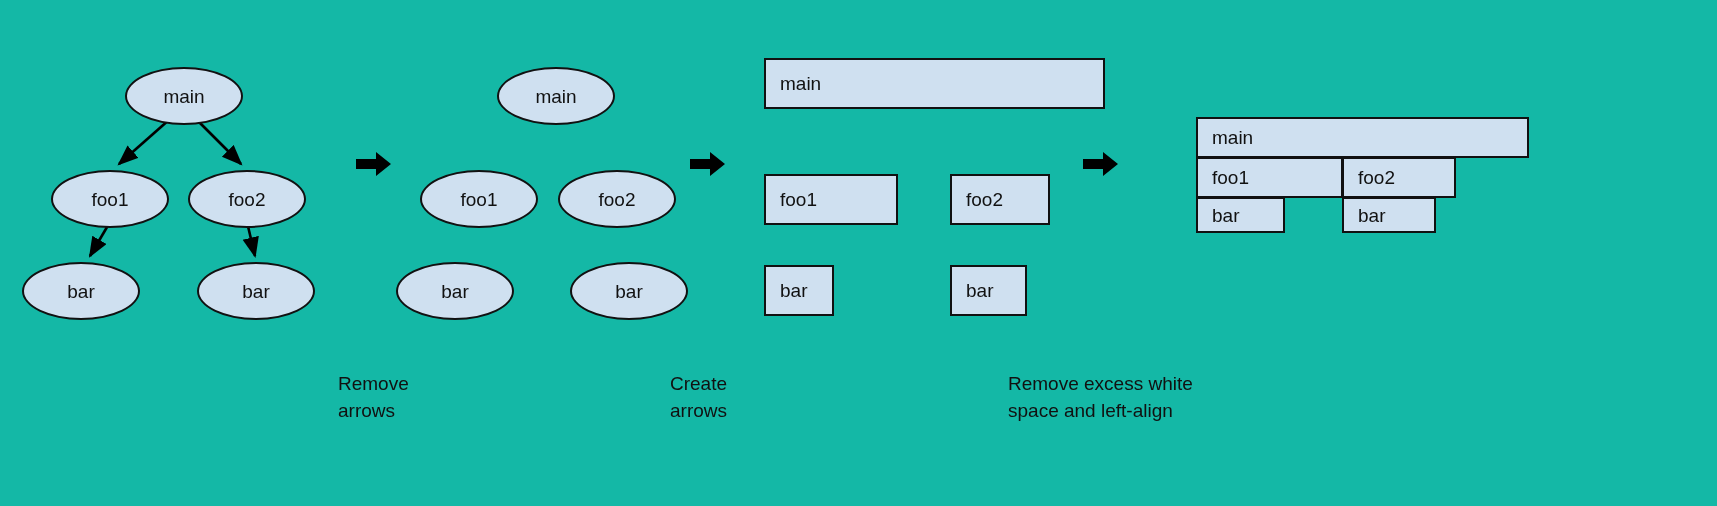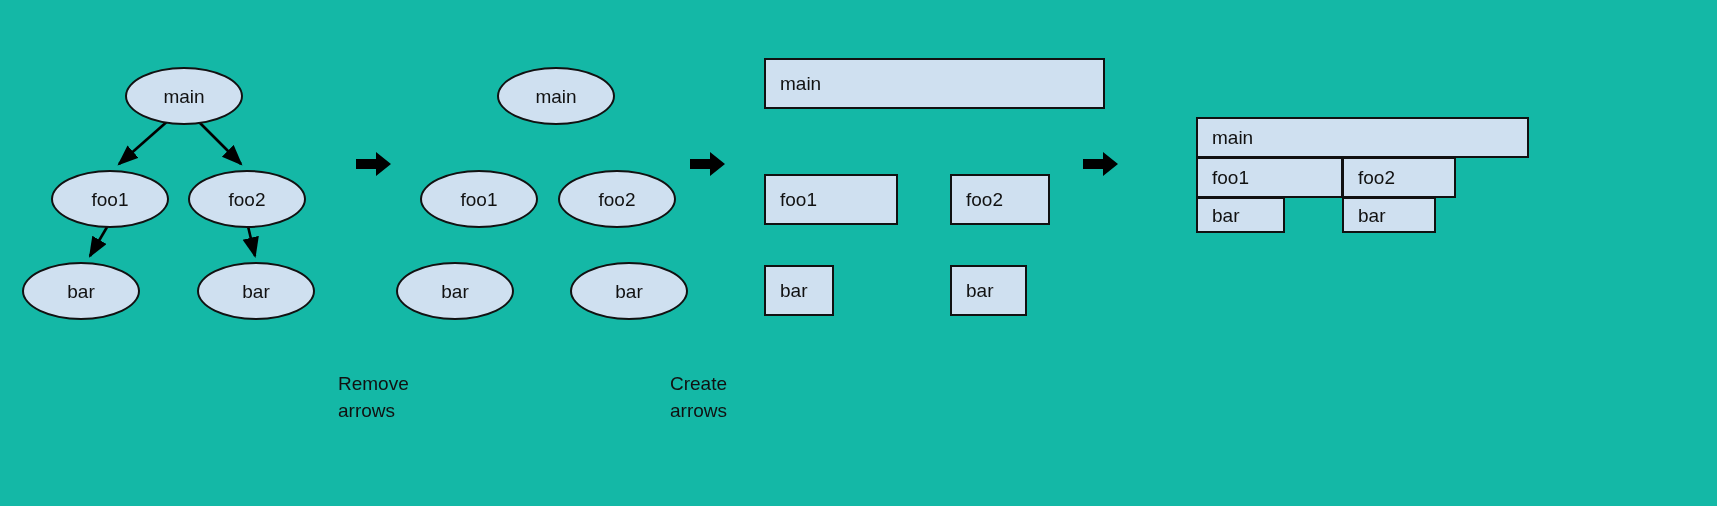--- a/index.html
+++ b/index.html
@@ -130,14 +130,16 @@
     </svg>
   </div>
 
   <div class="panel">
     <div class="rect" style="left:1196px;top:117px;width:333px;height:41px;">main</div>
     <div class="rect" style="left:1196px;top:157px;width:147px;height:41px;">foo1</div>
     <div class="rect" style="left:1342px;top:157px;width:114px;height:41px;">foo2</div>
     <div class="rect" style="left:1196px;top:197px;width:89px;height:36px;">bar</div>
     <div class="rect" style="left:1342px;top:197px;width:94px;height:36px;">bar</div>
   </div>
+  <div class="caption" style="left:1008px;top:371px;">Remove excess white
+space and left-align</div>
 
 </div>
 
 </body></html>

